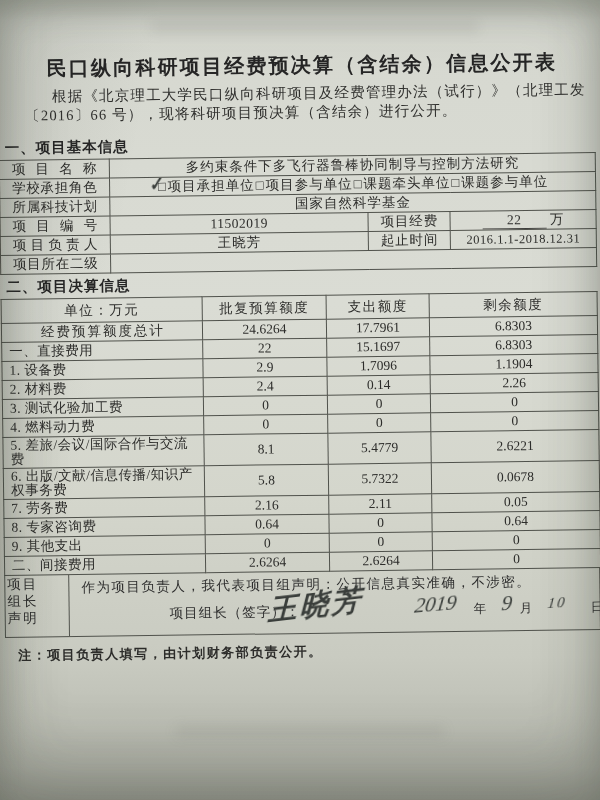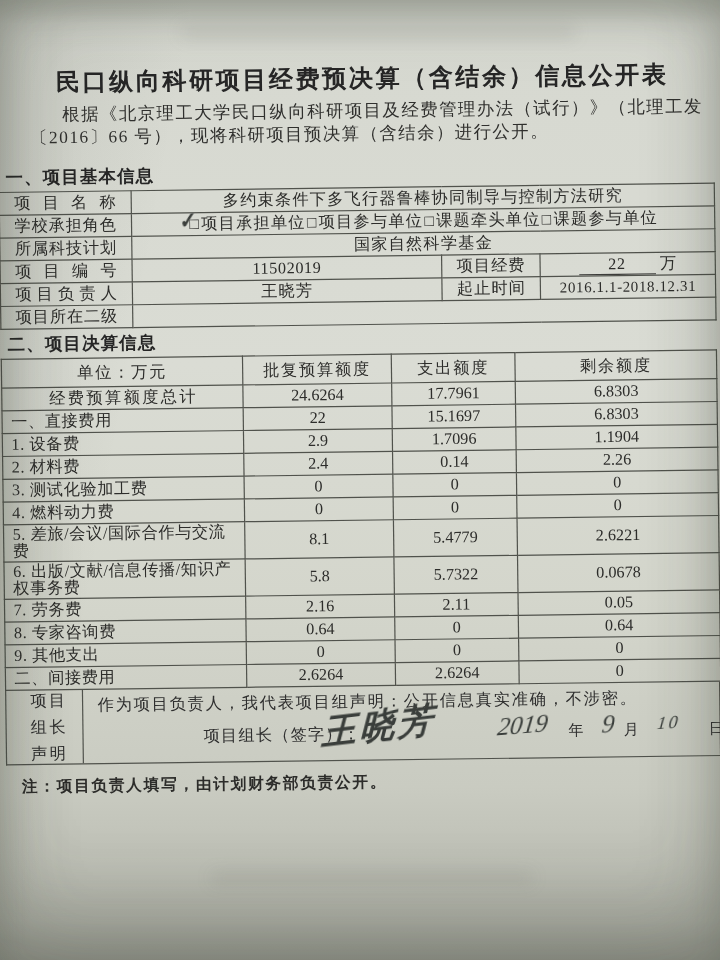--- a/index.html
+++ b/index.html
@@ -39,21 +39,21 @@
 
   .t2 th { height:24px; text-align:center; letter-spacing:1.5px; }
   .t2 td { height:19px; }
   .t2 td.lbl { text-align:left; padding-left:7px; letter-spacing:0.5px; line-height:14.5px; }
   .t2 td.lbl.ctr { text-align:center; letter-spacing:2px; }
   .t2 td.num { text-align:center; font-family:"Liberation Serif",serif; }
   .t2 tr.tall td { height:31px; }
 
   .decl { display:flex; width:596px; margin-left:1px; border:1px solid #50524c; border-top:none; height:62px; }
   .decl .side { width:64px; border-right:1px solid #50524c; display:flex; flex-direction:column;
-    justify-content:space-between; padding-left:20px; font-size:13.5px; line-height:17px; letter-spacing:2px; }
+    justify-content:flex-start; padding-left:2px; font-size:13.5px; line-height:17px; letter-spacing:2px; }
   .decl .main { position:relative; flex:1; }
   .decl .statement { position:absolute; top:4px; left:12px; font-size:13.5px; letter-spacing:1.5px; white-space:nowrap; }
   .decl .sig-label { position:absolute; top:31px; left:100px; font-size:13.5px; letter-spacing:1px; }
   .hand { font-style:italic; color:#3a3e3b; filter:blur(0.2px); }
   .decl .signature { position:absolute; top:14px; left:198px; font-size:29px; letter-spacing:3px;
     transform:rotate(-6deg) skewX(-8deg); font-weight:600; }
   .decl .yr  { position:absolute; top:22px; left:345px; font-size:21px; transform:rotate(-4deg) skewX(-12deg); }
   .decl .yrs { position:absolute; top:31px; left:404px; font-size:12.5px; }
   .decl .mo  { position:absolute; top:22px; left:432px; font-size:21px; transform:rotate(-3deg) skewX(-10deg); }
   .decl .mos { position:absolute; top:31px; left:450px; font-size:12.5px; }

